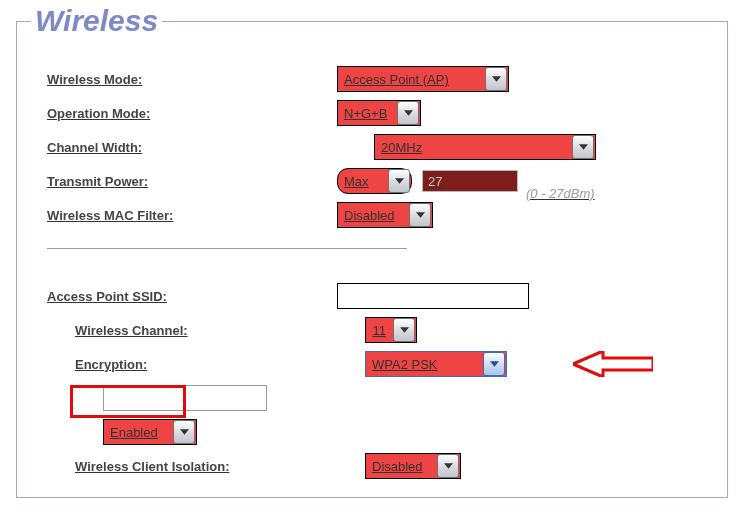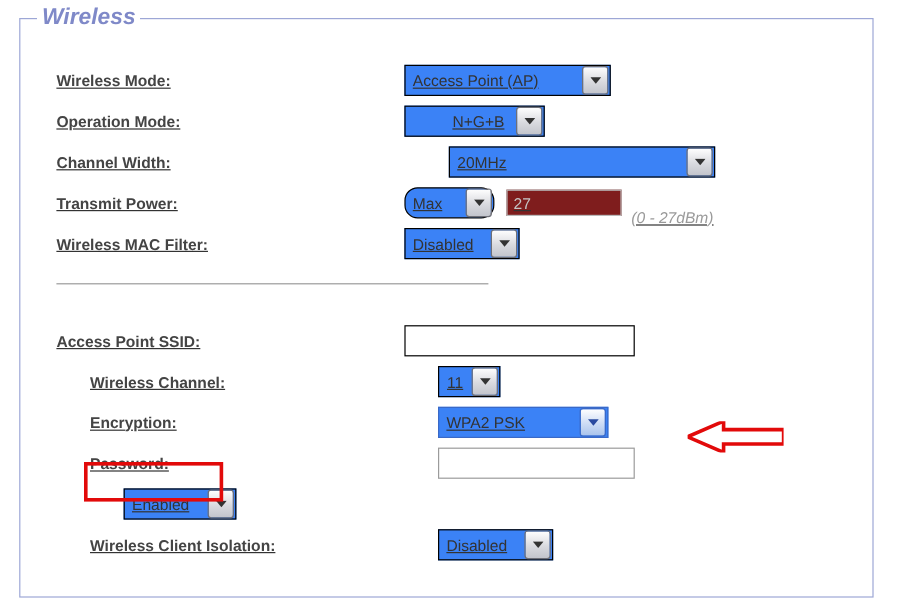--- a/index.html
+++ b/index.html
@@ -3,29 +3,29 @@
 <meta charset="utf-8">
 <style>
   html,body{margin:0;padding:0;background:#fff;font-family:Verdana,Geneva,sans-serif;font-size:13px;color:#333;}
   .wrap{position:relative;width:752px;height:509px;}
   fieldset.wireless{
     position:absolute;left:16px;top:4px;width:710px;height:492px;
     border:1px solid #9da7d6;margin:0;padding:0;
   }
   legend.title{
     margin-left:14px;padding:0 4px;
-    color:#7f89c8;font-size:19px;font-weight:bold;font-style:italic;
+    color:#7f89c8;font-size:30px;font-weight:bold;font-style:italic;
   }
   .form-area{padding:24px 16px 10px 30px;}
   .row{display:flex;align-items:center;height:34px;text-decoration:underline;}
   .row.indent{padding-left:28px;}
   .label{width:290px;color:#444;font-weight:bold;}
   .row.indent .label{width:262px;}
   
-  .select{display:inline-flex;align-items:center;height:24px;border:1px solid #000;background:#3b82f6;position:relative;}
+  .select{display:inline-flex;align-items:center;height:24px;border:1px solid #000;background:#ef4444;position:relative;}
   .select .sel-text{flex:1 1 auto;padding:0 6px;white-space:nowrap;}
   .select .sel-btn{
     width:20px;height:22px;margin:0 1px;
     border:1px solid #6e6f77;border-radius:3px;
     background:linear-gradient(#fefefe,#d9dadf 55%,#c3c5cc);
     display:flex;align-items:center;justify-content:center;
   }
   .select .sel-btn svg{width:9px;height:6px;}
   .encr .select{border-color:#3a69c7;}
   .encr .select .sel-btn{border-color:#3a69c7;background:linear-gradient(#fefeff,#cddcf5 55%,#aac4ec);}
@@ -55,21 +55,21 @@
           <span class="sel-btn">
               <svg viewBox="0 0 10 6">
                 <path d="M0 0 L10 0 L5 6 Z" fill="#333"></path>
               </svg>
             </span>
         </div>
       </div>
 
       <div class="row">
         <div class="label">Operation Mode:</div>
-        <div class="select" style="width:82px;padding-left:33px;">
+        <div class="select" style="width:82px;">
           <span class="sel-text">N+G+B</span>
           <span class="sel-btn">
               <svg viewBox="0 0 10 6">
                 <path d="M0 0 L10 0 L5 6 Z" fill="#333"></path>
               </svg>
             </span>
         </div>
       </div>
 
       <div class="row">
@@ -137,21 +137,20 @@
           <span class="sel-text">WPA2 PSK</span>
           <span class="sel-btn">
               <svg viewBox="0 0 10 6">
                 <path d="M0 0 L10 0 L5 6 Z" fill="#2a4aa0"></path>
               </svg>
             </span>
         </div>
       </div>
 
       <div class="row indent">
-        <div class="label">Password:</div>
         <div style="width:28px;"></div>
         <input class="textin pwd" style="width: 158px;" type="password" value="">
       </div>
 
       <div class="row indent">
         <div style="width:28px;"></div>
         <div class="select" style="width:92px;">
           <span class="sel-text">Enabled</span>
           <span class="sel-btn">
               <svg viewBox="0 0 10 6">

